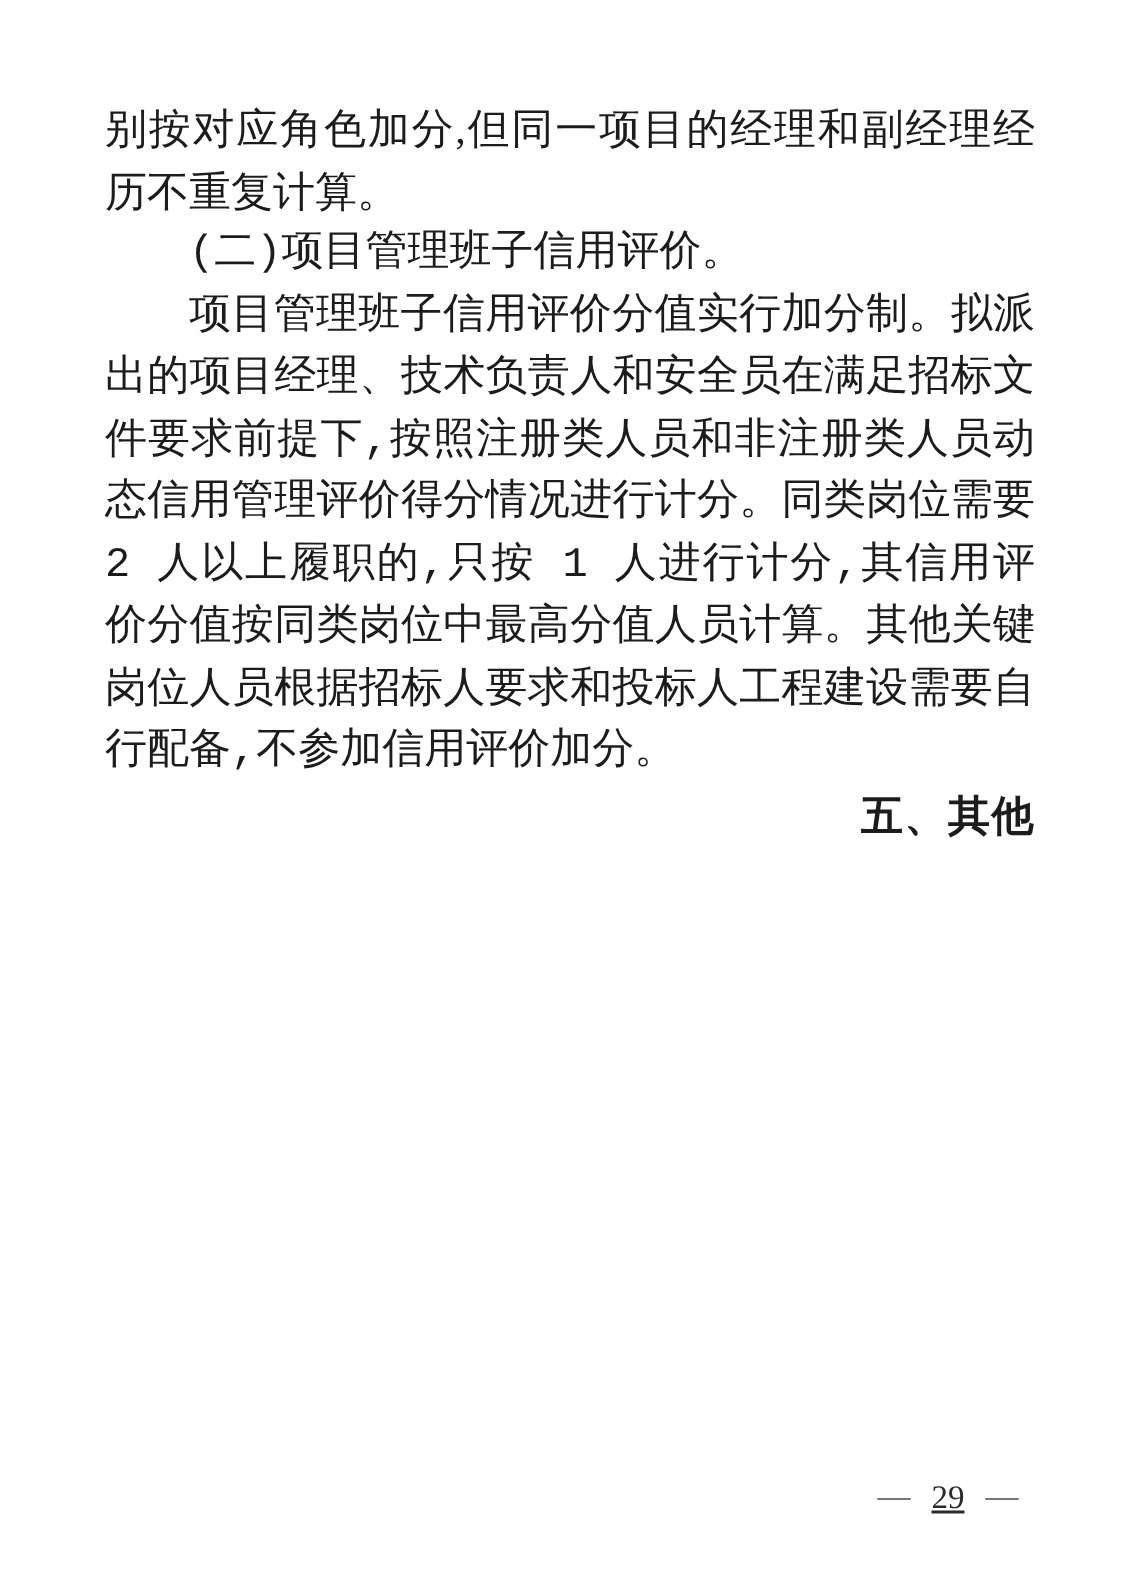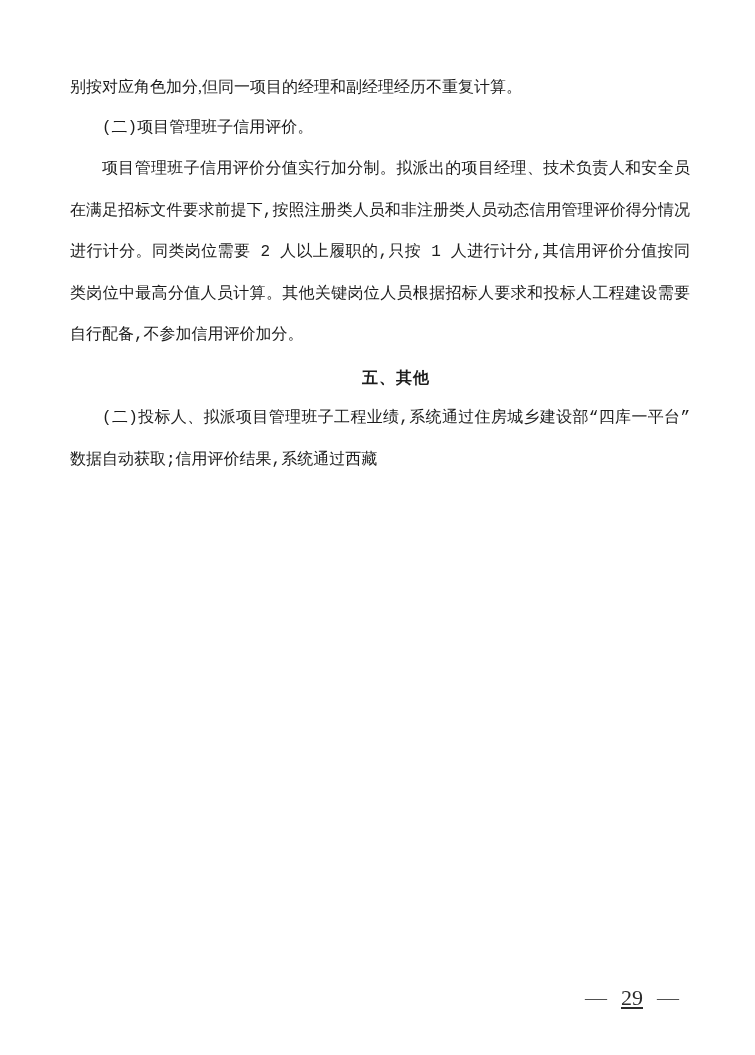--- a/index.html
+++ b/index.html
@@ -16,34 +16,34 @@
   }
   .content {
     position: absolute;
     left: 70px;
     top: 66px;
     width: 620px;
   }
   .para {
     margin: 0;
     font-family: "Liberation Serif", "DejaVu Serif", serif;
-    font-size: 16px;
+    font-size: 28px;
     line-height: 41.5px;
     color: #1c1c1c;
     text-align: justify;
     text-justify: inter-ideograph;
   }
   .indent {
     text-indent: 2em;
     font-family: Liberation Mono, monospace;
   }
   .heading {
     font-family: "Liberation Sans", "DejaVu Sans", sans-serif;
     font-weight: 700;
-    text-align: center;
+    text-align: right;
     letter-spacing: 1px;
   }
   .footer {
     position: absolute;
     top: 983px;
     right: 76px;
     display: flex;
     align-items: center;
     gap: 14px;
     font-family: "Liberation Serif", "DejaVu Serif", serif;
@@ -61,21 +61,20 @@
 </style>
 </head>
 <body>
 
 <div class="page">
   <main class="content">
     <p class="para">别按对应角色加分,但同一项目的经理和副经理经历不重复计算。</p>
     <p class="para indent">(二)项目管理班子信用评价。</p>
     <p class="para indent">项目管理班子信用评价分值实行加分制。拟派出的项目经理、技术负责人和安全员在满足招标文件要求前提下,按照注册类人员和非注册类人员动态信用管理评价得分情况进行计分。同类岗位需要 2 人以上履职的,只按 1 人进行计分,其信用评价分值按同类岗位中最高分值人员计算。其他关键岗位人员根据招标人要求和投标人工程建设需要自行配备,不参加信用评价加分。</p>
     <p class="para indent heading">五、其他</p>
-    <p class="para indent">(二)投标人、拟派项目管理班子工程业绩,系统通过住房城乡建设部“四库一平台”数据自动获取;信用评价结果,系统通过西藏</p>
   </main>
 
   <div class="footer">
     <span class="dash">—</span>
     <span class="page-num">29</span>
     <span class="dash">—</span>
   </div>
 </div>
 
 </body></html>

